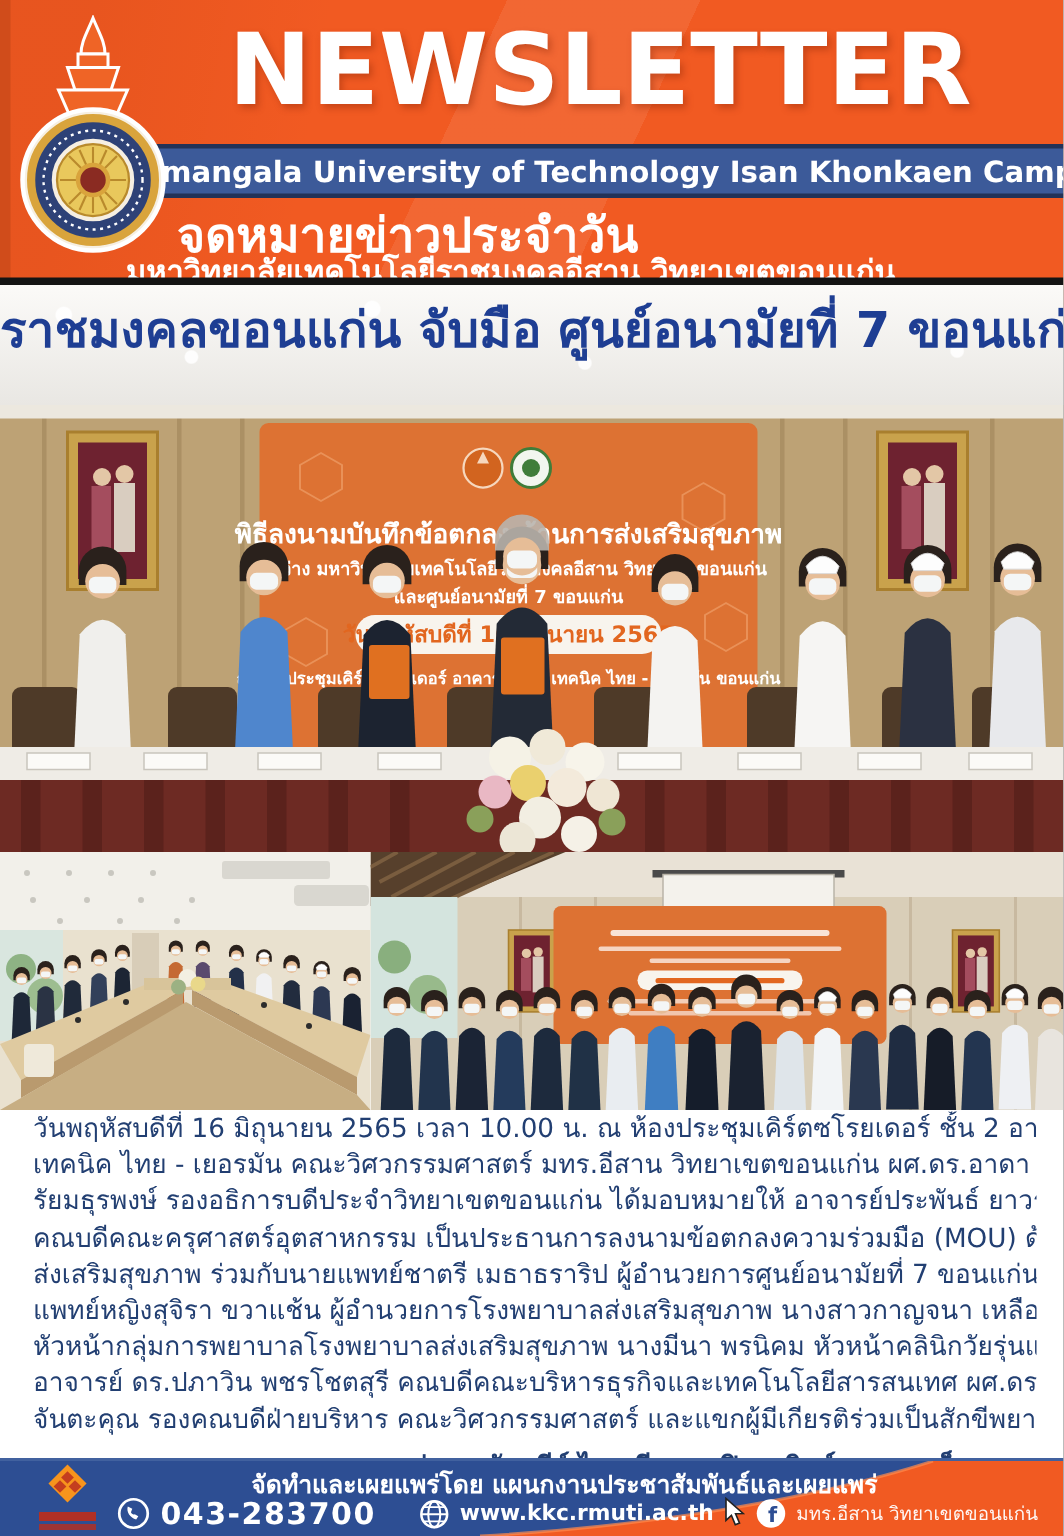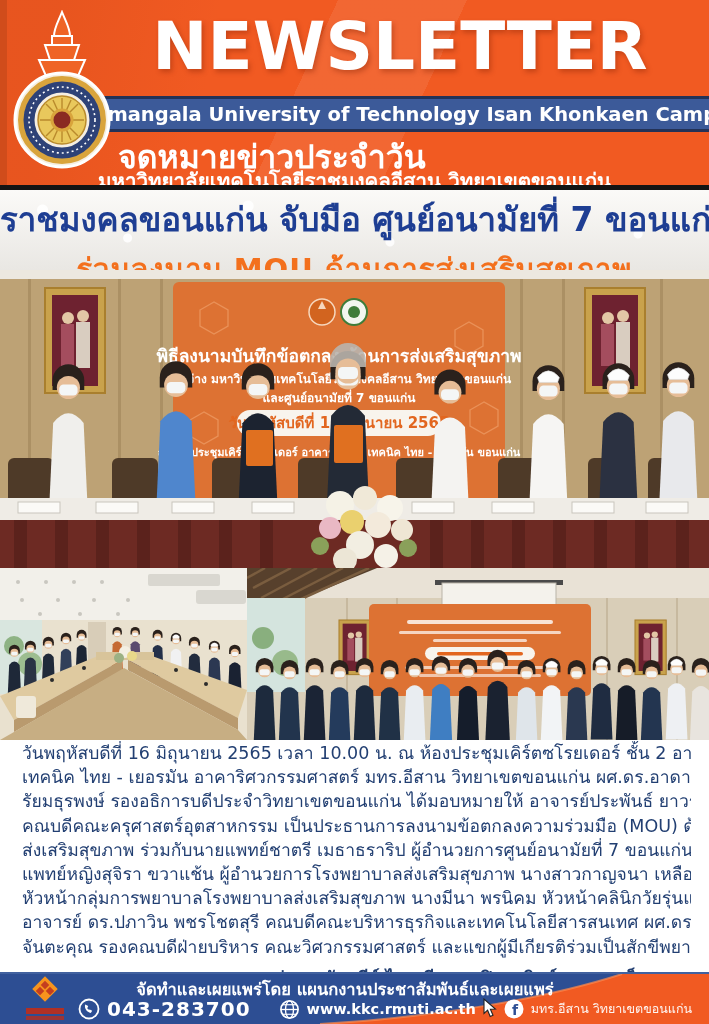--- a/index.html
+++ b/index.html
@@ -14,21 +14,21 @@
       #f15a22;}
   .masthead::before{content:"";position:absolute;left:0;top:0;bottom:0;width:7px;background:#d04c1b;}
   .brand-title{position:absolute;left:100px;top:8px;width:600px;text-align:center;
     font-size:66px;font-weight:800;letter-spacing:0px;color:#fff;
     text-shadow:2px 3px 5px rgba(120,30,0,.35);white-space:nowrap;}
   .band{position:absolute;left:93px;top:96px;right:0;height:30px;background:#3c5a99;
     border-top:3px solid #233257;border-bottom:3px solid #233257;
     display:flex;align-items:center;justify-content:center;}
   .band span{color:#fff;font-weight:bold;font-size:19.5px;white-space:nowrap;}
   .th-title{position:absolute;left:118px;top:131px;font-size:32px;font-weight:bold;color:#fff;white-space:nowrap;}
-  .th-sub{position:absolute;left:98px;top:164px;font-size:20.5px;font-weight:bold;color:#fff;white-space:nowrap;}
+  .th-sub{position:absolute;left:84px;top:164px;font-size:20.5px;font-weight:bold;color:#fff;white-space:nowrap;}
   .divider{position:absolute;left:0;top:185px;width:709px;height:5px;background:#141414;}
 
   
   .headline-wrap{position:absolute;left:0;top:190px;width:709px;height:80px;text-align:center;
     background:
       radial-gradient(circle at 6% 25%, rgba(255,255,255,.95) 0 5px, rgba(255,255,255,0) 6px),
       radial-gradient(circle at 18% 60%, rgba(255,255,255,.9) 0 4px, rgba(255,255,255,0) 5px),
       radial-gradient(circle at 35% 20%, rgba(255,255,255,.9) 0 5px, rgba(255,255,255,0) 6px),
       radial-gradient(circle at 55% 65%, rgba(255,255,255,.85) 0 4px, rgba(255,255,255,0) 5px),
       radial-gradient(circle at 72% 25%, rgba(255,255,255,.9) 0 5px, rgba(255,255,255,0) 6px),
@@ -48,21 +48,21 @@
   .article{position:absolute;left:0;top:741px;width:709px;padding:0 18px 0 22px;box-sizing:border-box;
     color:#223f72;}
   .article .line{font-size:17.5px;line-height:24.2px;white-space:nowrap;overflow:hidden;font-weight:500;}
   .credit{font-size:17.5px;line-height:26px;margin-top:6px;text-align:right;padding-right:46px;
     font-weight:bold;color:#223f72;white-space:nowrap;}
 
   
   .footer{position:absolute;left:0;top:972px;width:709px;height:52px;background:#2d4e93;border-top:2px solid #41619f;box-sizing:border-box;}
   .footer .swoosh{position:absolute;left:0;top:0;}
   .footer-logo{position:absolute;left:22px;top:2px;}
-  .pub-line{position:absolute;left:105px;top:2px;width:480px;text-align:center;
+  .pub-line{position:absolute;left:105px;top:2px;width:480px;text-align:right;
     color:#fff;font-weight:bold;font-size:16.5px;white-space:nowrap;}
   .contacts{position:absolute;left:100px;top:23px;width:570px;display:flex;align-items:center;
     justify-content:center;gap:28px;color:#fff;}
   .citem{display:flex;align-items:center;gap:7px;white-space:nowrap;}
   .phone-num{font-size:20px;font-weight:800;letter-spacing:1px;}
   .site-url{font-size:14.5px;font-weight:bold;text-align:right;}
   .fb-name{font-size:12.5px;font-weight:normal;opacity:.95;}
   .cursor{position:absolute;left:483px;top:998px;}
 </style>
 </head>
@@ -119,21 +119,20 @@
         <line x1="41" y1="90" x2="59" y2="130"></line>
           <line x1="59" y1="90" x2="41" y2="130"></line>
       </g>
       <circle cx="50" cy="110" r="10" fill="#8a2b22" stroke="#d9a43c" stroke-width="3"></circle>
     </svg>
   </header>
   <div class="divider"></div>
 
   <section class="headline-wrap">
     <h2 class="headline-main">ราชมงคลขอนแก่น จับมือ ศูนย์อนามัยที่ 7 ขอนแก่น</h2>
-    <h3 class="headline-sub">ร่วมลงนาม MOU  ด้านการส่งเสริมสุขภาพ</h3>
   </section>
 
   <figure class="photo1">
     <svg width="709" height="298" viewBox="0 0 709 298">
       <rect width="709" height="298" fill="#bda275"></rect>
       <g fill="#9d8257" opacity=".55">
         <rect x="28" width="3" height="298"></rect>
           <rect x="118" width="3" height="298"></rect>
           <rect x="160" width="3" height="298"></rect>
         <rect x="520" width="3" height="298"></rect>
@@ -355,21 +354,21 @@
         <use href="#person" transform="translate(366,92) scale(.68)" style="color:#161c28"></use>
         <use href="#person" transform="translate(391,94) scale(.68)" style="color:#233550"></use>
         <use href="#person-cap" transform="translate(416,90) scale(.68)" style="color:#eef0f3"></use>
         <use href="#person" transform="translate(440,92) scale(.70)" style="color:#e8e4de"></use>
       </g>
     </svg>
   </figure>
 
   <article class="article">
     <div class="line">วันพฤหัสบดีที่ 16 มิถุนายน 2565  เวลา 10.00 น. ณ ห้องประชุมเคิร์ตซโรยเดอร์ ชั้น 2 อาคาร 50 ปี</div>
-    <div class="line">เทคนิค ไทย - เยอรมัน อาคาริศวกรรมศาสตร์ มทร.อีสาน วิทยาเขตขอนแก่น ผศ.ดร.อาดา</div>
+    <div class="line">เทคนิค ไทย - เยอรมัน คณะวิศวกรรมศาสตร์ มทร.อีสาน วิทยาเขตขอนแก่น ผศ.ดร.อาดา</div>
     <div class="line">รัยมธุรพงษ์ รองอธิการบดีประจำวิทยาเขตขอนแก่น ได้มอบหมายให้ อาจารย์ประพันธ์ ยาวระ:</div>
     <div class="line">คณบดีคณะครุศาสตร์อุตสาหกรรม เป็นประธานการลงนามข้อตกลงความร่วมมือ (MOU) ด้านการ</div>
     <div class="line">ส่งเสริมสุขภาพ ร่วมกับนายแพทย์ชาตรี เมธาธราริป ผู้อำนวยการศูนย์อนามัยที่ 7 ขอนแก่น โดยมี</div>
     <div class="line">แพทย์หญิงสุจิรา ขวาแช้น ผู้อำนวยการโรงพยาบาลส่งเสริมสุขภาพ นางสาวกาญจนา เหลืองอุบล</div>
     <div class="line">หัวหน้ากลุ่มการพยาบาลโรงพยาบาลส่งเสริมสุขภาพ นางมีนา พรนิคม หัวหน้าคลินิกวัยรุ่นและ OSCC</div>
     <div class="line">อาจารย์ ดร.ปภาวิน พชรโชตสุรี คณบดีคณะบริหารธุรกิจและเทคโนโลยีสารสนเทศ ผศ.ดร.อดิเรก</div>
     <div class="line">จันตะคุณ รองคณบดีฝ่ายบริหาร คณะวิศวกรรมศาสตร์ และแขกผู้มีเกียรติร่วมเป็นสักขีพยาน</div>
     <div class="credit">ข่าว : ศันสนีย์ ไชยเพีย  กราฟิก : พิมพ์ชนก กุลเพ็ง</div>
   </article>
 

